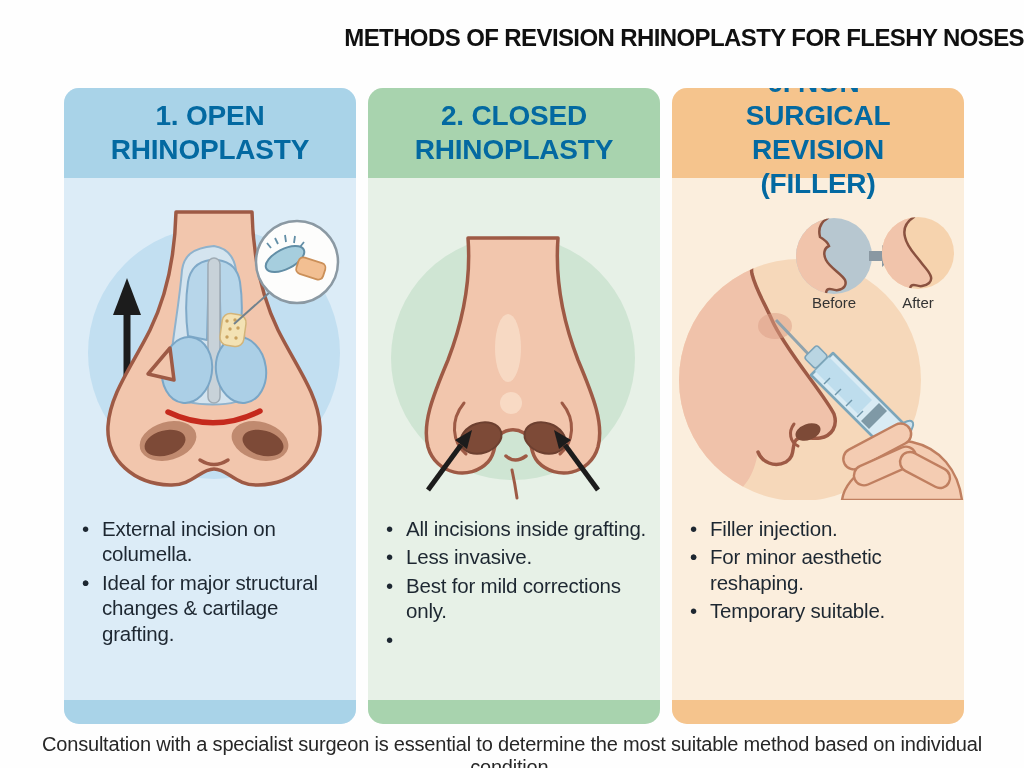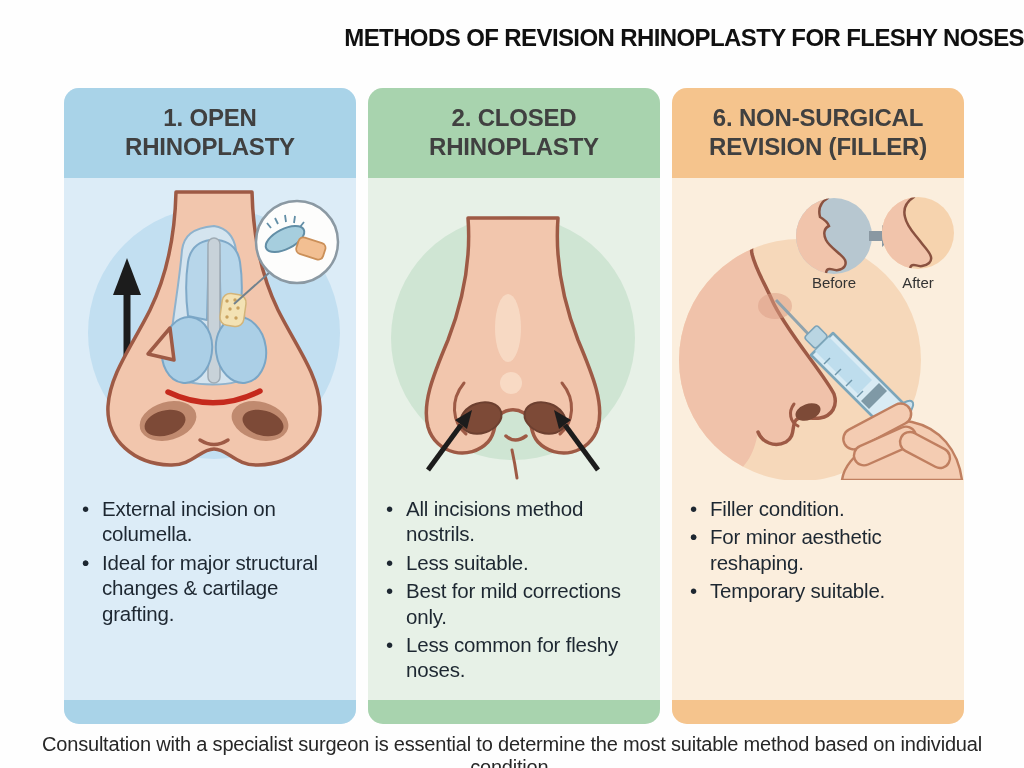--- a/index.html
+++ b/index.html
@@ -22,24 +22,24 @@
   .column {
     width:292px; height:636px; border-radius:15px; overflow:hidden;
     display:flex; flex-direction:column;
     background:var(--body);
   }
   .col-header {
     height:90px; flex:none;
     background:var(--hdr);
     display:flex; align-items:center; justify-content:center;
     text-align:center; padding:0 26px;
-    font-size:24px; font-weight:700; line-height:1.2;
-    letter-spacing:-0.2px; color:#404040;
-  }
-  .col-body { flex:1; position:relative; }
+    font-size:28px; font-weight:700; line-height:1.2;
+    letter-spacing:-0.2px; color:#0369a1;
+  }
+  .col-body { flex:1; position:relative;margin-top:20px; }
   .col-footer { height:24px; flex:none; background:var(--hdr); }
 
   svg.illu { display:block; width:292px; height:302px; }
 
   ul.bullets {
     margin:16px 8px 0 14px; padding:0; list-style:none;
     font-size:20.5px; line-height:1.24; letter-spacing:-0.2px;
     color:#1d2731;
   }
   .bullets li { position:relative; padding-left:24px; margin-bottom:3px; }
@@ -153,24 +153,24 @@
           <g>
             <line class="blackline" x1="60" y1="292" x2="93" y2="247" stroke-width="5"></line>
             <polygon class="blackfill" points="104,232 99,251 87,242"></polygon>
           </g>
           <g>
             <line class="blackline" x1="230" y1="292" x2="197" y2="247" stroke-width="5"></line>
             <polygon class="blackfill" points="186,232 191,251 203,242"></polygon>
           </g>
         </svg>
         <ul class="bullets">
-          <li><span class="dot">•</span><span>All incisions method nostrils.</span></li>
-          <li><span class="dot">•</span><span>Less suitable.</span></li>
+          <li><span class="dot">•</span><span>All incisions inside grafting.</span></li>
+          <li><span class="dot">•</span><span>Less invasive.</span></li>
           <li><span class="dot">•</span><span>Best for mild corrections only.</span></li>
-          <li><span class="dot">•</span><span>Less common for fleshy noses.</span></li>
+          <li><span class="dot">•</span></li>
         </ul>
       </div>
       <div class="col-footer"></div>
     </section>
 
     <section class="column" style="--hdr: #f5c48d; --body: #fbeedd; --circle: #f6d8ba;">
       <header class="col-header">
         <span>6. NON-SURGICAL REVISION (FILLER)</span>
       </header>
       <div class="col-body">
@@ -226,21 +226,21 @@
             <ellipse cx="252" cy="268" rx="15" ry="6" transform="rotate(-45 252 268)" fill="#cfe3ee" stroke="#7ca6ba" stroke-width="2"></ellipse>
           </g>
           <g>
             <path class="hand" d="M196,268 C202,250 220,240 240,244 C268,250 286,272 290,302 L170,302 C172,288 182,278 196,268 Z"></path>
             <rect class="hand" x="168" y="238" width="74" height="21" rx="10.5" transform="rotate(-28 205 248)"></rect>
             <rect class="hand" x="180" y="258" width="66" height="20" rx="10" transform="rotate(-24 213 268)"></rect>
             <rect class="hand" x="226" y="262" width="54" height="20" rx="10" transform="rotate(28 253 272)"></rect>
           </g>
         </svg>
         <ul class="bullets">
-          <li><span class="dot">•</span><span>Filler condition.</span></li>
+          <li><span class="dot">•</span><span>Filler injection.</span></li>
           <li><span class="dot">•</span></li>
           <li><span class="dot">•</span><span>For minor aesthetic reshaping.</span></li>
           <li><span class="dot">•</span><span>Temporary suitable.</span></li>
         </ul>
       </div>
       <div class="col-footer"></div>
     </section>
 
   </div>
 

